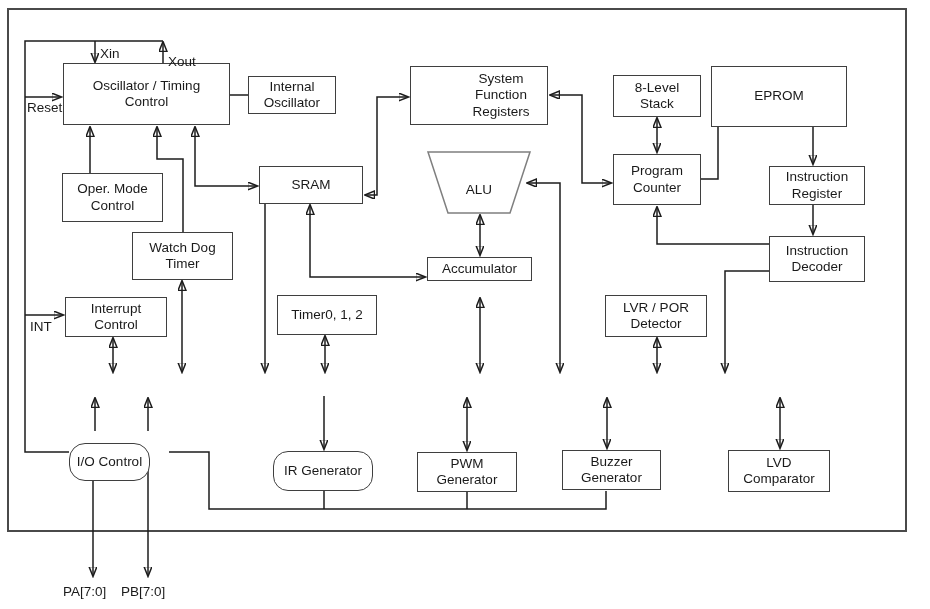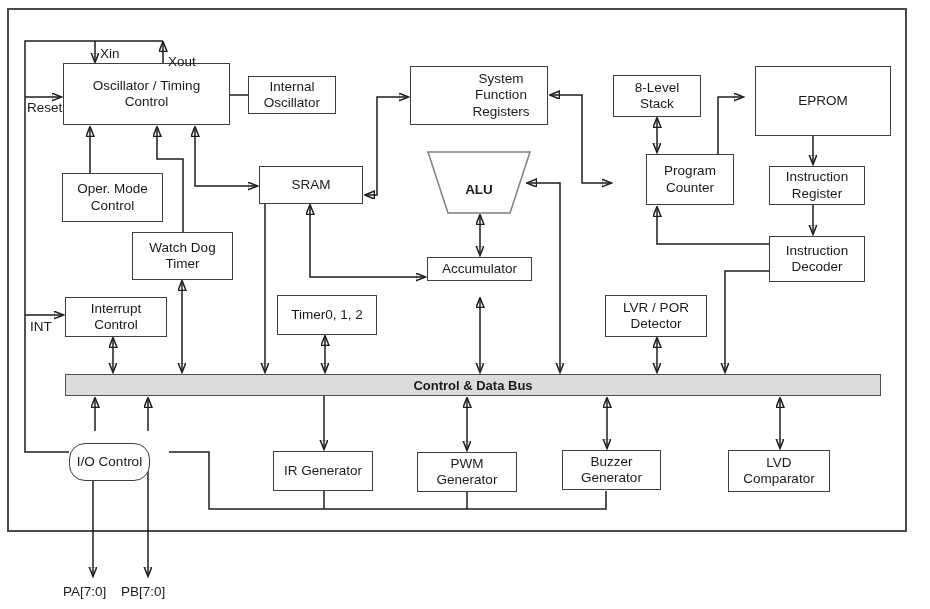--- a/index.html
+++ b/index.html
@@ -79,62 +79,59 @@
         <path d="M607,398 L607,448" marker-end="url(#ah)" marker-start="url(#ah)"></path>
         <path d="M780,398 L780,448" marker-end="url(#ah)" marker-start="url(#ah)"></path>
         <path d="M169,452 L209,452 L209,509 L606,509 L606,491"></path>
         <path d="M324,491 L324,509"></path>
         <path d="M467,492 L467,509"></path>
         <path d="M93,469 L93,576" marker-end="url(#ah)"></path>
         <path d="M148,469 L148,576" marker-end="url(#ah)"></path>
       </g>
   </svg>
 
-  <div id="bus-bar" style="left: 65px; top: 374px; width: 816px; height: 22px; background: rgb(220, 220, 220);">
-    <span>Control &amp; Data Bus</span>
-  </div>
 
   <div id="blocks">
       <div class="box" style="left: 63px; top: 63px; width: 167px; height: 62px;">Oscillator / Timing
 Control</div>
       <div class="box" style="left: 248px; top: 76px; width: 88px; height: 38px;">Internal
 Oscillator</div>
       <div class="box" style="left: 410px; top: 66px; width: 138px; height: 59px; padding-left: 44px;">System Function
 Registers</div>
       <div class="box" style="left: 613px; top: 75px; width: 88px; height: 42px;">8-Level
 Stack</div>
-      <div class="box" style="left: 755px; top: 66px; width: 136px; height: 70px;">EPROM</div>
+      <div class="box" style="left: 711px; top: 66px; width: 136px; height: 61px;">EPROM</div>
       <div class="box" style="left: 62px; top: 173px; width: 101px; height: 49px;">Oper. Mode
 Control</div>
       <div class="box" style="left: 259px; top: 166px; width: 104px; height: 38px;">SRAM</div>
       <div class="box" style="left: 132px; top: 232px; width: 101px; height: 48px;">Watch Dog
 Timer</div>
-      <div class="box" style="left: 646px; top: 154px; width: 88px; height: 51px;">Program
+      <div class="box" style="left: 613px; top: 154px; width: 88px; height: 51px;">Program
 Counter</div>
       <div class="box" style="left: 769px; top: 166px; width: 96px; height: 39px;">Instruction
 Register</div>
       <div class="box" style="left: 769px; top: 236px; width: 96px; height: 46px;">Instruction
 Decoder</div>
       <div class="box" style="left: 65px; top: 297px; width: 102px; height: 40px;">Interrupt
 Control</div>
       <div class="box" style="left: 277px; top: 295px; width: 100px; height: 40px;">Timer0, 1, 2</div>
       <div class="box" style="left: 427px; top: 257px; width: 105px; height: 24px;">Accumulator</div>
       <div class="box" style="left: 605px; top: 295px; width: 102px; height: 42px;">LVR / POR
 Detector</div>
       <div class="box" style="left: 69px; top: 443px; width: 81px; height: 38px; border-radius: 16px;">I/O Control</div>
-      <div class="box" style="left: 273px; top: 451px; width: 100px; height: 40px;">IR Generator</div>
+      <div class="box" style="left: 273px; top: 451px; width: 100px; height: 40px; border-radius: 15px;">IR Generator</div>
       <div class="box" style="left: 417px; top: 452px; width: 100px; height: 40px;">PWM
 Generator</div>
       <div class="box" style="left: 562px; top: 450px; width: 99px; height: 40px;">Buzzer
 Generator</div>
       <div class="box" style="left: 728px; top: 450px; width: 102px; height: 42px;">LVD
 Comparator</div>
     </div>
 
-  <div id="alu-label" style="left: 428px; top: 152px; width: 102px; height: 74px; font-weight: bold;">ALU</div>
+  <div id="alu-label" style="left: 428px; top: 152px; width: 102px; height: 74px;">ALU</div>
 
   <div id="pins">
       <div class="pin" style="left: 100px; top: 46px;">Xin</div>
       <div class="pin" style="left: 168px; top: 46px; margin-top: 8px;">Xout</div>
       <div class="pin" style="left: 27px; top: 100px;">Reset</div>
       <div class="pin" style="left: 30px; top: 319px;">INT</div>
       <div class="pin" style="left: 63px; top: 584px;">PA[7:0]</div>
       <div class="pin" style="left: 121px; top: 584px;">PB[7:0]</div>
     </div>
 </div>

